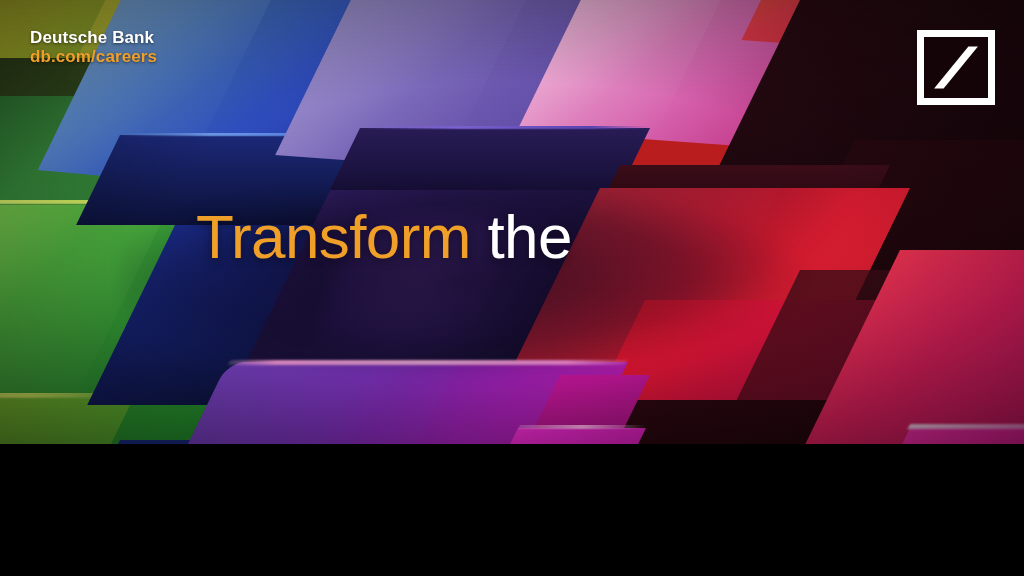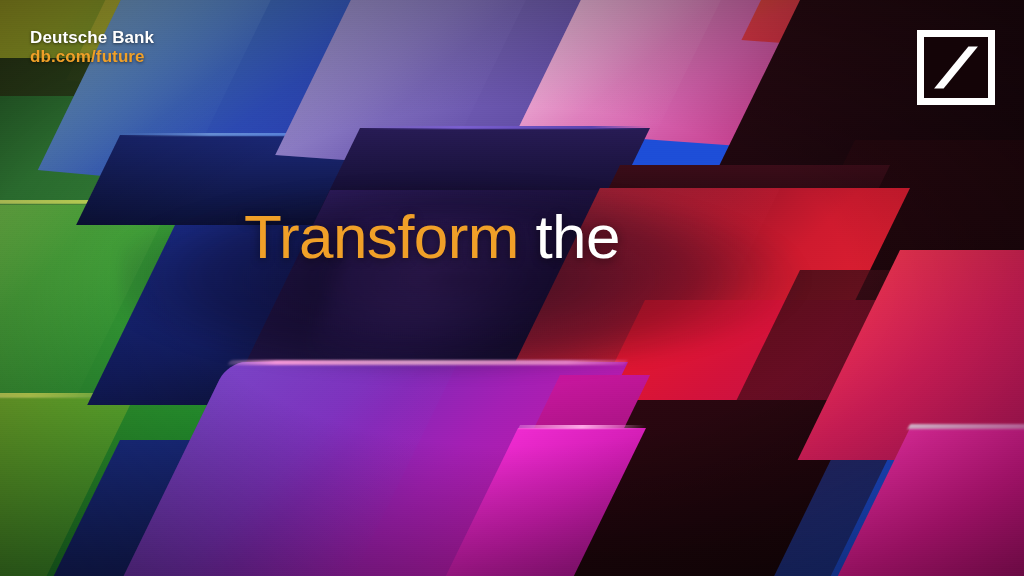--- a/index.html
+++ b/index.html
@@ -4,24 +4,24 @@
 <title>Deutsche Bank Careers Banner</title>
 <style>
   html, body {
     margin: 0;
     padding: 0;
     background: #000;
   }
   .stage {
     position: relative;
     width: 1024px;
-    height: 576px;
+    height: 444px;
     overflow: hidden;
     font-family: "Liberation Sans", sans-serif;
-    background: #1d4ed8;
+    background: #b91c1c;
   }
 
   
   .bg {
     position: absolute;
     inset: 0;
     overflow: hidden;
   }
   .shape {
     position: absolute;
@@ -366,21 +366,21 @@
     font-size: 62px;
     line-height: 1.0;
     font-weight: 400;
     color: #ffffff;
     letter-spacing: -0.6px;
     white-space: nowrap;
     text-shadow: 0 2px 10px rgba(0,0,0,.45);
     margin: 0;
   }
   .headline-line.second { margin-top: 14px; }
-  .accent { color: #f0a028; margin-left: 48px; }
+  .accent { color: #f0a028; }
 </style>
 </head>
 <body>
 
 <div class="stage">
 
   <div class="bg">
 
     <div class="shape g-top-yellow"></div>
     <div class="shape g-top-yellow2"></div>
@@ -435,21 +435,21 @@
     <div class="shape m-pinkblock"></div>
     <div class="shape big-cube-magenta"></div>
 
     <div class="text-scrim"></div>
     <div class="vignette"></div>
     <div class="grain"></div>
   </div>
 
   <div class="brand">
     <span class="brand-name">Deutsche Bank</span>
-    <span class="brand-url" style="color:#f0a028">db.com/future</span>
+    <span class="brand-url" style="color:#f0a028">db.com/careers</span>
   </div>
 
   <div class="logo">
     <svg viewBox="0 0 64 64" aria-hidden="true">
       <polygon points="45,10 55,10 19,54 9,54" fill="#ffffff"></polygon>
     </svg>
   </div>
 
   <div class="headline">
     <div class="headline-line"><span class="accent">Transform</span><span> the</span></div>

